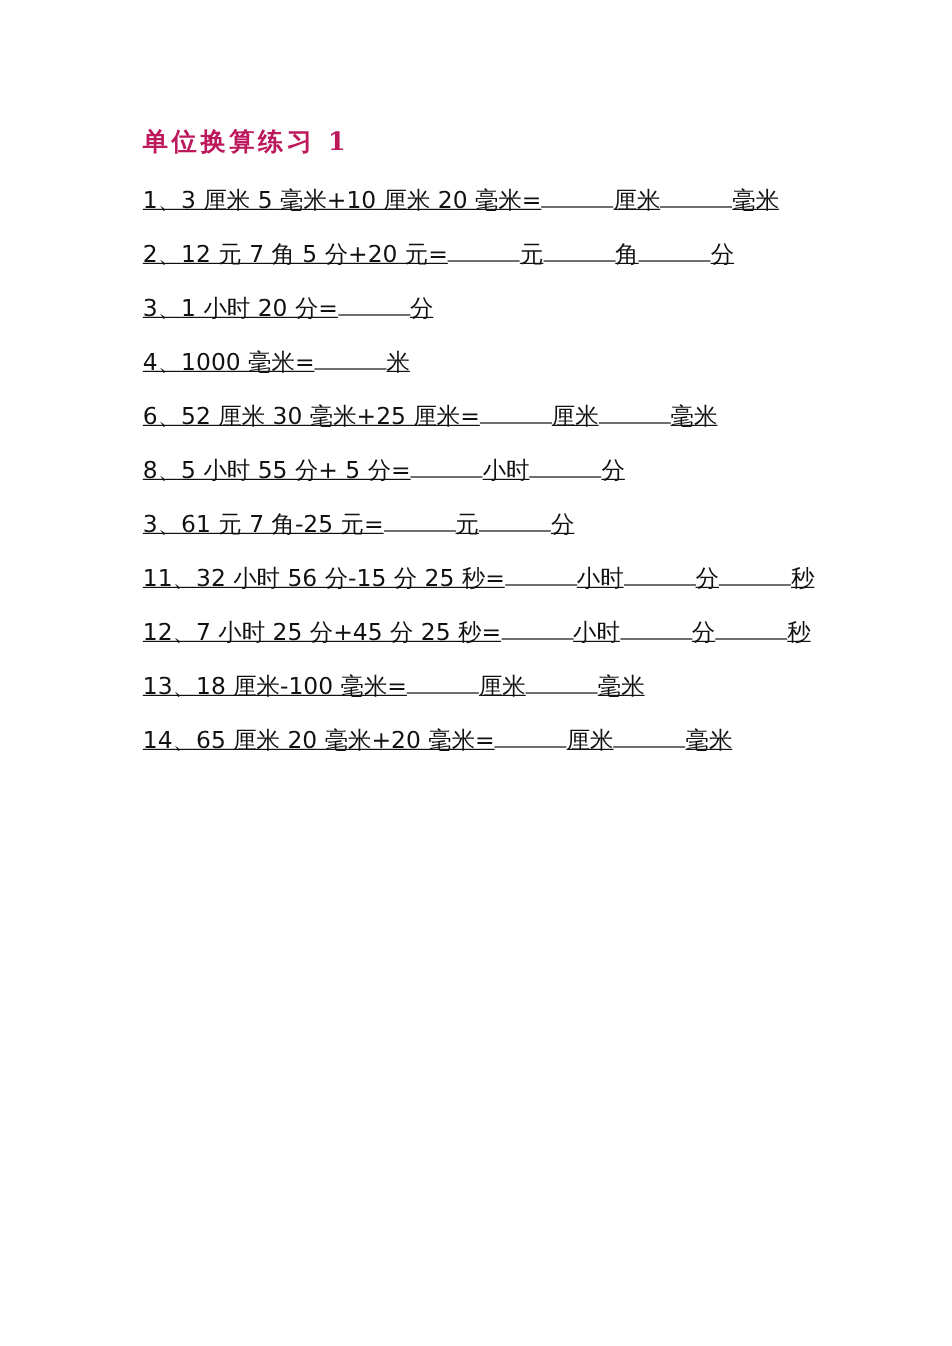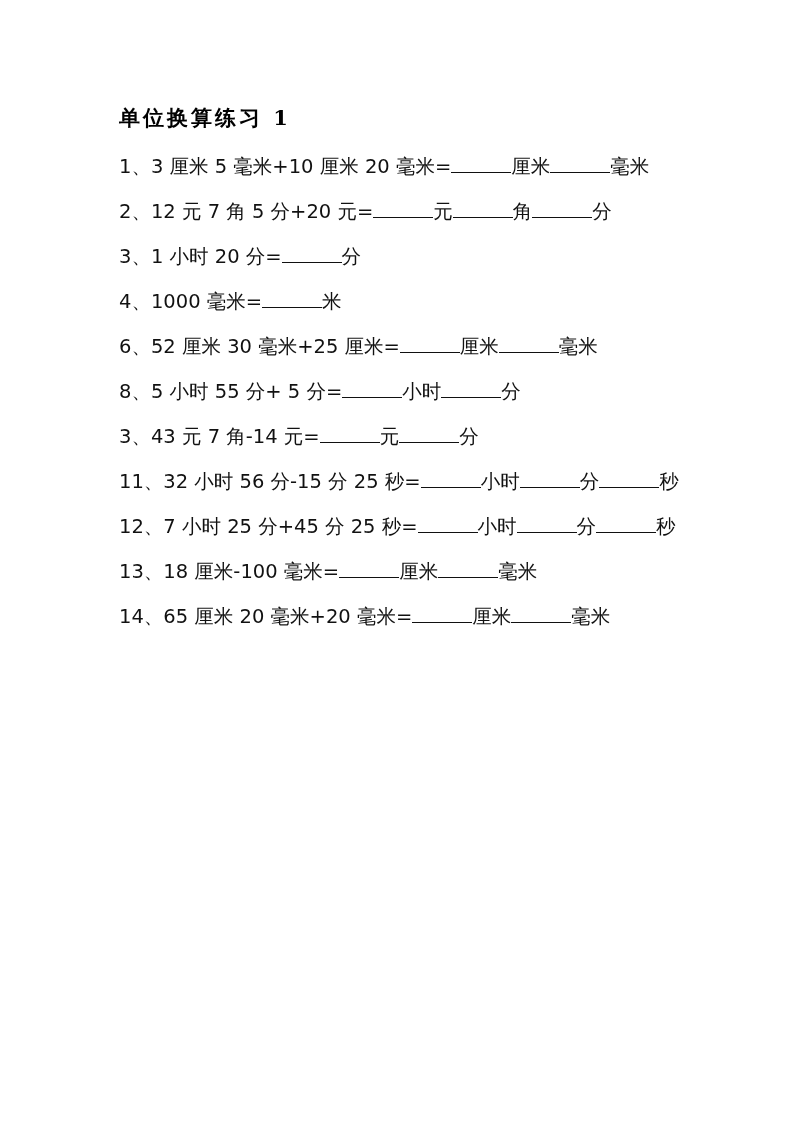--- a/index.html
+++ b/index.html
@@ -18,32 +18,33 @@
     .page {
       position: absolute;
       left: 119px;
       top: 100px;
       width: 560px;
     }
     .title {
       font-family: "DejaVu Serif", "Liberation Serif", serif;
       font-weight: bold;
       font-size: 21px;
-      color: #000000;
+      color: #be185d;
       letter-spacing: 3px;
       height: 40px;
       line-height: 36px;
       margin-bottom: 4px;
     }
     .q {
       font-size: 19.5px;
       line-height: 45px;
       white-space: normal;
       word-break: break-all;
       letter-spacing: 0px;
+      text-decoration: underline;
     }
     .seg { display: inline; }
     .blank {
       display: inline-block;
       width: 60px;
       border-bottom: 1.5px solid #111;
       height: 16px;
       vertical-align: baseline;
       margin: 0 0px;
     }
@@ -53,19 +54,19 @@
 
 <div class="page">
   <div class="title">单位换算练习 1</div>
   <div id="questions">
       <div class="q"><span class="seg">1、</span><span class="seg">3 厘米 5 毫米+10 厘米 20 毫米=</span><span class="blank"></span><span class="seg">厘米</span><span class="blank"></span><span class="seg">毫米</span></div>
       <div class="q"><span class="seg">2、</span><span class="seg">12 元 7 角 5 分+20 元=</span><span class="blank"></span><span class="seg">元</span><span class="blank"></span><span class="seg">角</span><span class="blank"></span><span class="seg">分</span></div>
       <div class="q"><span class="seg">3、</span><span class="seg">1 小时 20 分=</span><span class="blank"></span><span class="seg">分</span></div>
       <div class="q"><span class="seg">4、</span><span class="seg">1000 毫米=</span><span class="blank"></span><span class="seg">米</span></div>
       <div class="q"><span class="seg">6、</span><span class="seg">52 厘米 30 毫米+25 厘米=</span><span class="blank"></span><span class="seg">厘米</span><span class="blank"></span><span class="seg">毫米</span></div>
       <div class="q"><span class="seg">8、</span><span class="seg">5 小时 55 分+ 5 分=</span><span class="blank"></span><span class="seg">小时</span><span class="blank"></span><span class="seg">分</span></div>
-      <div class="q"><span class="seg">3、</span><span class="seg">43 元 7 角-14 元=</span><span class="blank"></span><span class="seg">元</span><span class="blank"></span><span class="seg">分</span></div>
+      <div class="q"><span class="seg">3、</span><span class="seg">61 元 7 角-25 元=</span><span class="blank"></span><span class="seg">元</span><span class="blank"></span><span class="seg">分</span></div>
       <div class="q"><span class="seg">11、</span><span class="seg">32 小时 56 分-15 分 25 秒=</span><span class="blank"></span><span class="seg">小时</span><span class="blank"></span><span class="seg">分</span><span class="blank"></span><span class="seg">秒</span></div>
       <div class="q"><span class="seg">12、</span><span class="seg">7 小时 25 分+45 分 25 秒=</span><span class="blank"></span><span class="seg">小时</span><span class="blank"></span><span class="seg">分</span><span class="blank"></span><span class="seg">秒</span></div>
       <div class="q"><span class="seg">13、</span><span class="seg">18 厘米-100 毫米=</span><span class="blank"></span><span class="seg">厘米</span><span class="blank"></span><span class="seg">毫米</span></div>
       <div class="q"><span class="seg">14、</span><span class="seg">65 厘米 20 毫米+20 毫米=</span><span class="blank"></span><span class="seg">厘米</span><span class="blank"></span><span class="seg">毫米</span></div>
     </div>
 </div>
 
 </body></html>

